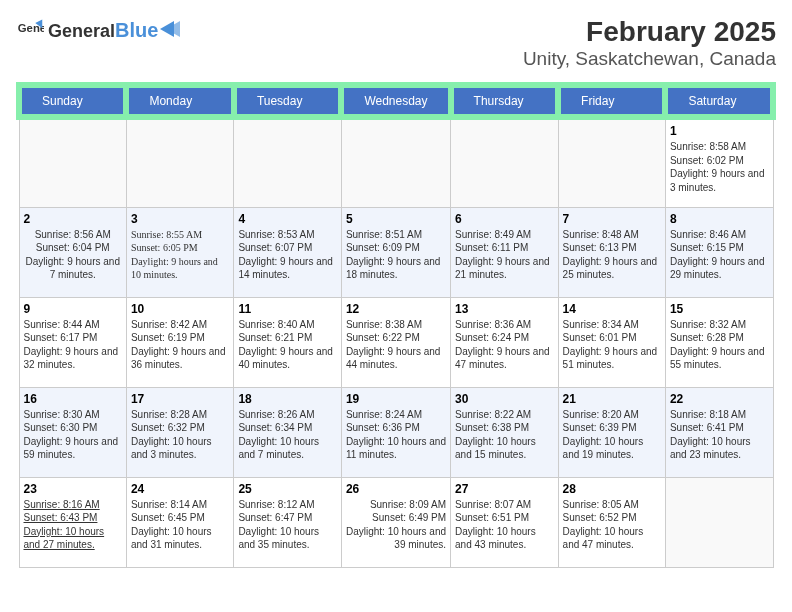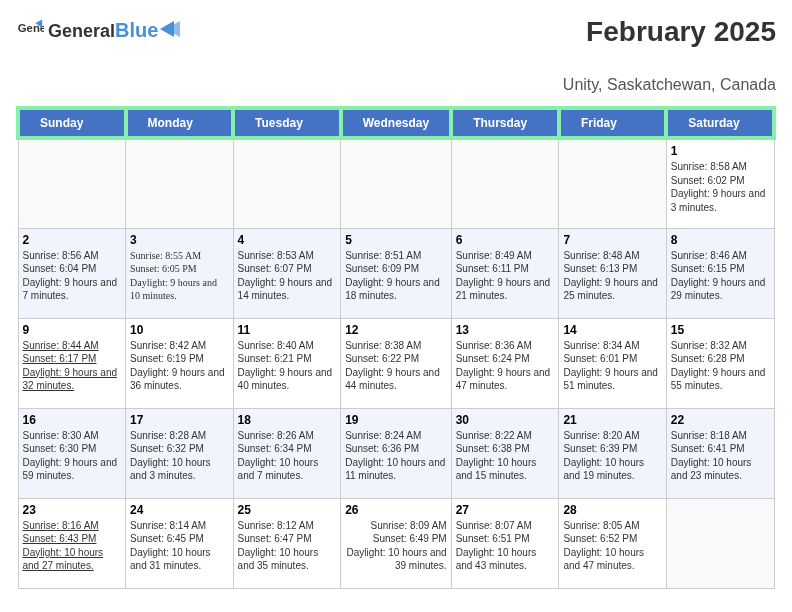--- a/index.html
+++ b/index.html
@@ -27,39 +27,38 @@
     }
     .title-area {
       text-align: right;
     }
     .main-title {
       font-size: 28px;
       font-weight: bold;
       color: #333;
     }
     .subtitle {
-      font-size: 16px;
+      font-size: 19px;
       color: #555;
-      margin-top: 28px;
     }
     table {
       width: 100%;
       border-collapse: collapse;
       font-size: 11px;
     }
     thead tr {
       background-color: #4472c4;
       color: white;
     }
     thead th {
       padding: 6px 20px;
       text-align: left;
-      font-weight: bold;
+      font-weight: normal;
       font-size: 12px;
-      border: 4px solid #86efac;
+      border: 6px solid #86efac;
     }
     tbody tr {
       vertical-align: top;
     }
     tbody td {
       border: 1px solid #ccc;
       padding: 4px;
       height: 90px;
       width: calc(100% / 7);
       vertical-align: top;
@@ -133,21 +132,21 @@
         <td>
           <div class="day-num">1</div>
           <div class="day-info" style="white-space: pre-line;">Sunrise: 8:58 AM
 Sunset: 6:02 PM
 Daylight: 9 hours and 3 minutes.</div>
         </td>
       </tr>
       <tr>
         <td>
           <div class="day-num">2</div>
-          <div class="day-info" style="white-space: pre-line;">Sunrise: 8:56 AM
+          <div class="day-info" style="white-space: pre-line; text-align: center;">Sunrise: 8:56 AM
 Sunset: 6:04 PM
 Daylight: 9 hours and 7 minutes.</div>
         </td>
         <td>
           <div class="day-num">3</div>
           <div class="day-info" style="white-space: pre-line; font-family: Liberation Serif, serif;">Sunrise: 8:55 AM
 Sunset: 6:05 PM
 Daylight: 9 hours and 10 minutes.</div>
         </td>
         <td>
@@ -177,21 +176,21 @@
         <td>
           <div class="day-num">8</div>
           <div class="day-info" style="white-space: pre-line;">Sunrise: 8:46 AM
 Sunset: 6:15 PM
 Daylight: 9 hours and 29 minutes.</div>
         </td>
       </tr>
       <tr>
         <td>
           <div class="day-num">9</div>
-          <div class="day-info" style="white-space: pre-line; text-decoration: underline;">Sunrise: 8:44 AM
+          <div class="day-info" style="white-space: pre-line;">Sunrise: 8:44 AM
 Sunset: 6:17 PM
 Daylight: 9 hours and 32 minutes.</div>
         </td>
         <td>
           <div class="day-num">10</div>
           <div class="day-info" style="white-space: pre-line;">Sunrise: 8:42 AM
 Sunset: 6:19 PM
 Daylight: 9 hours and 36 minutes.</div>
         </td>
         <td>

